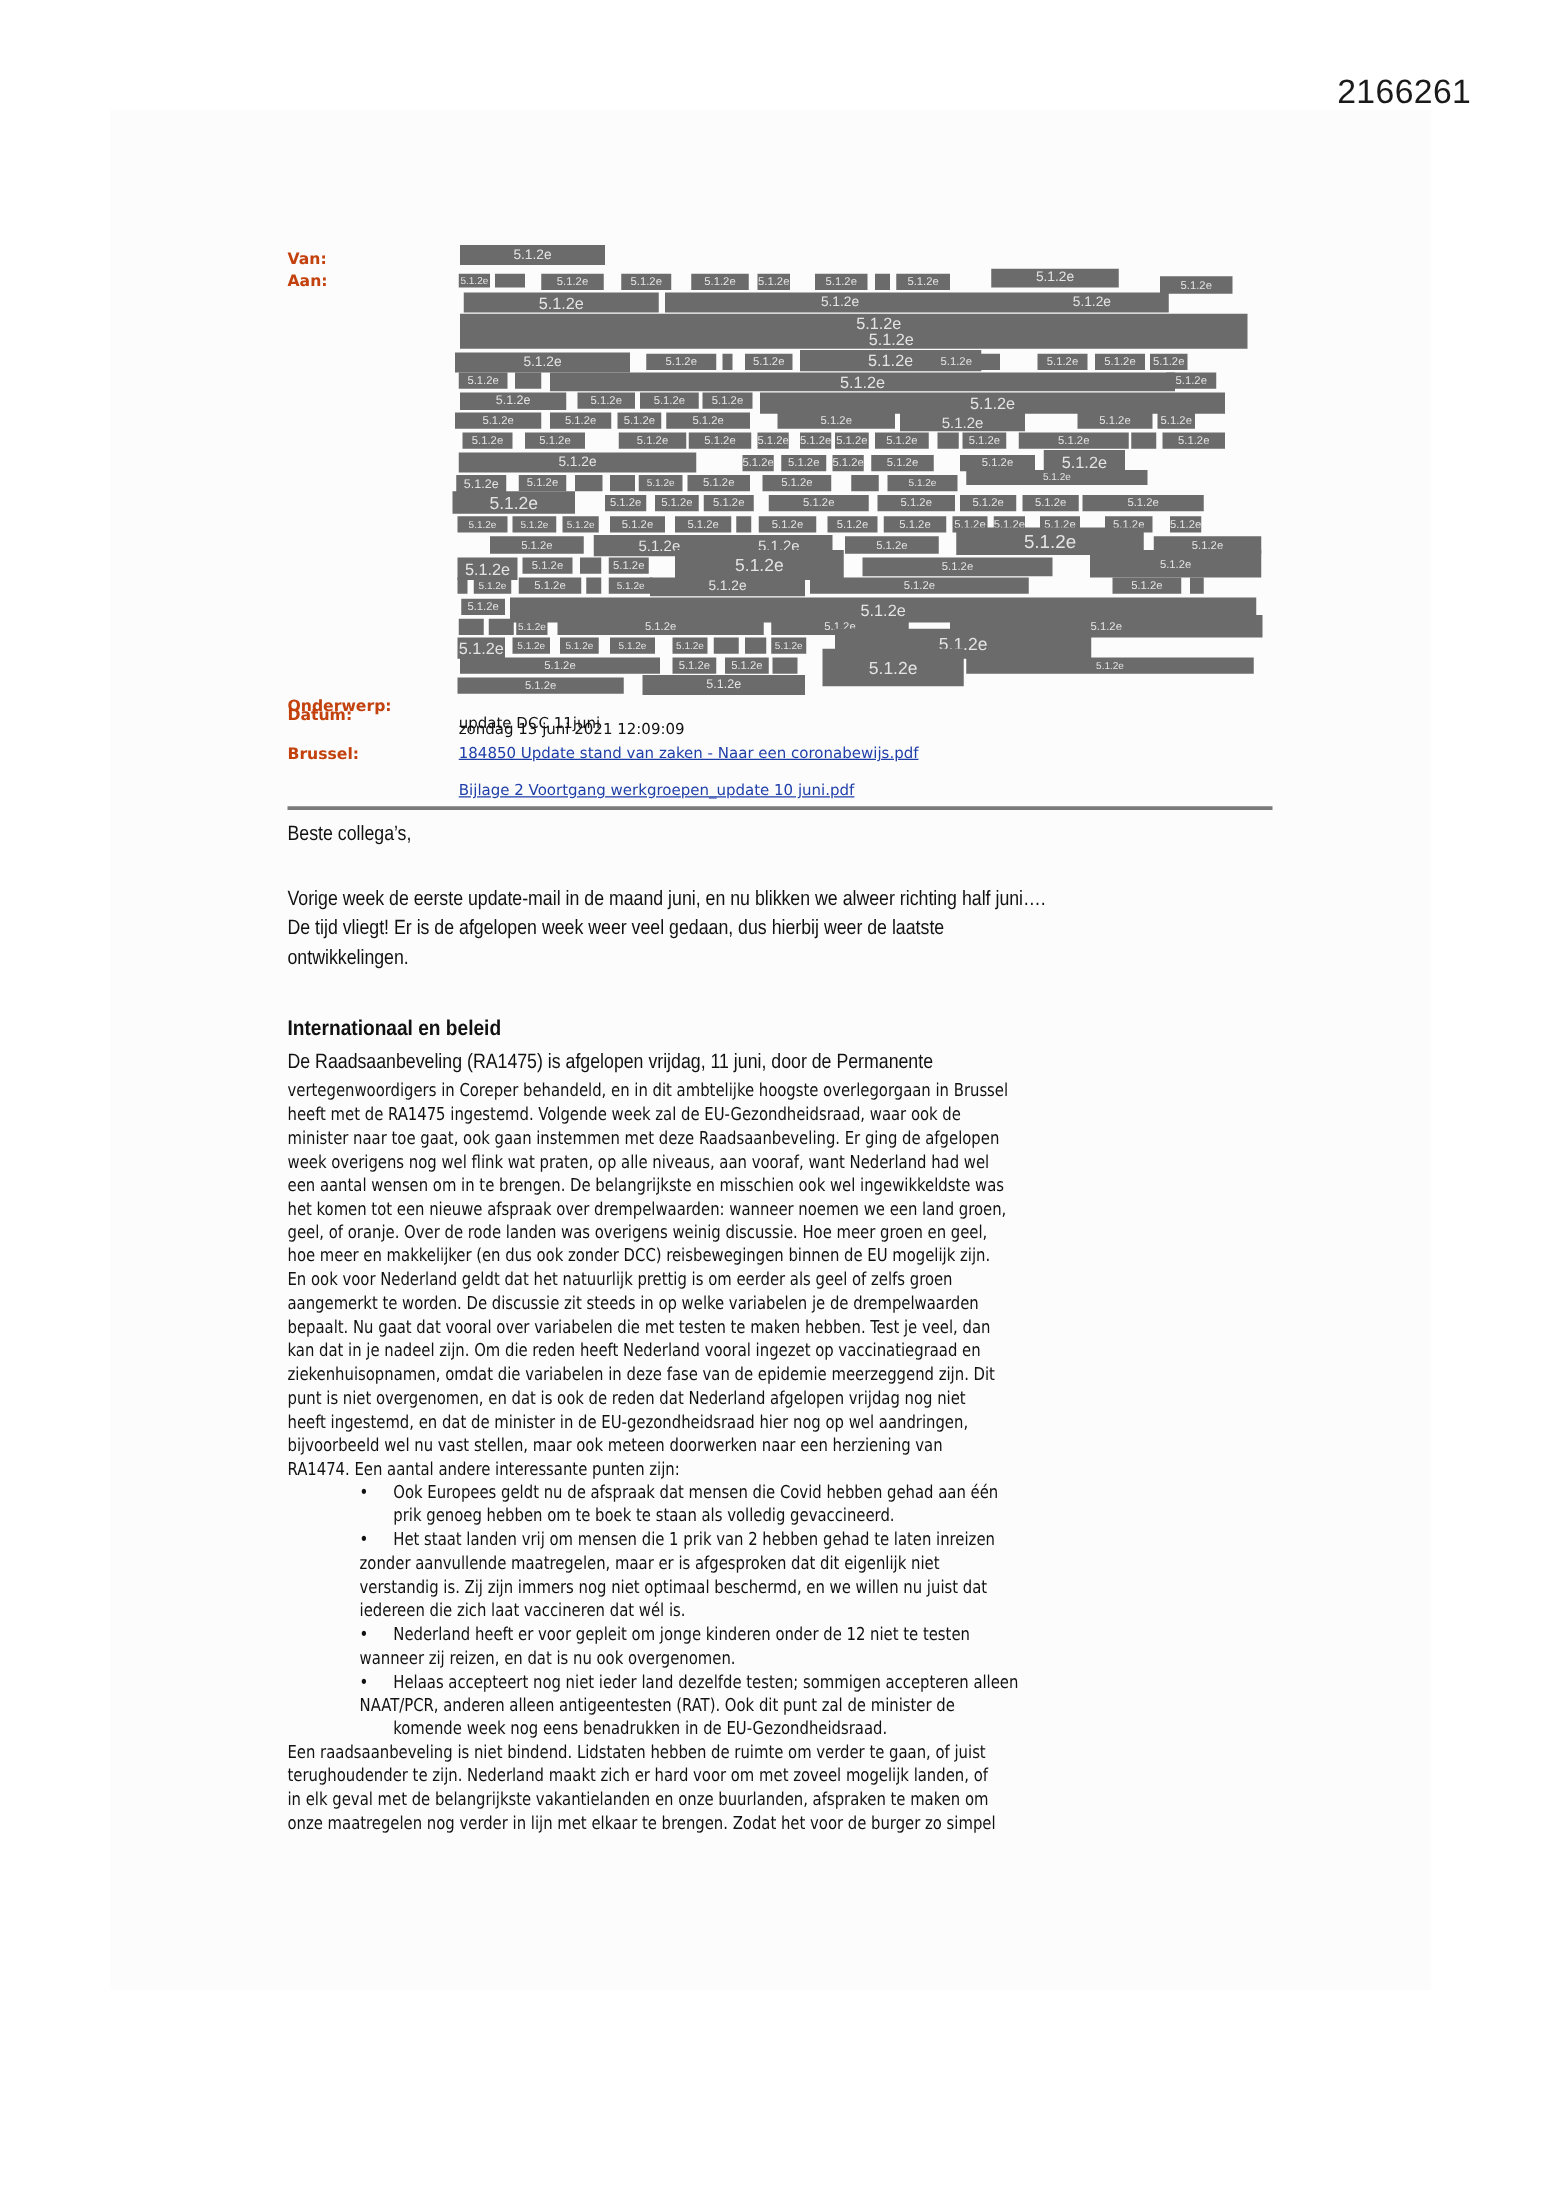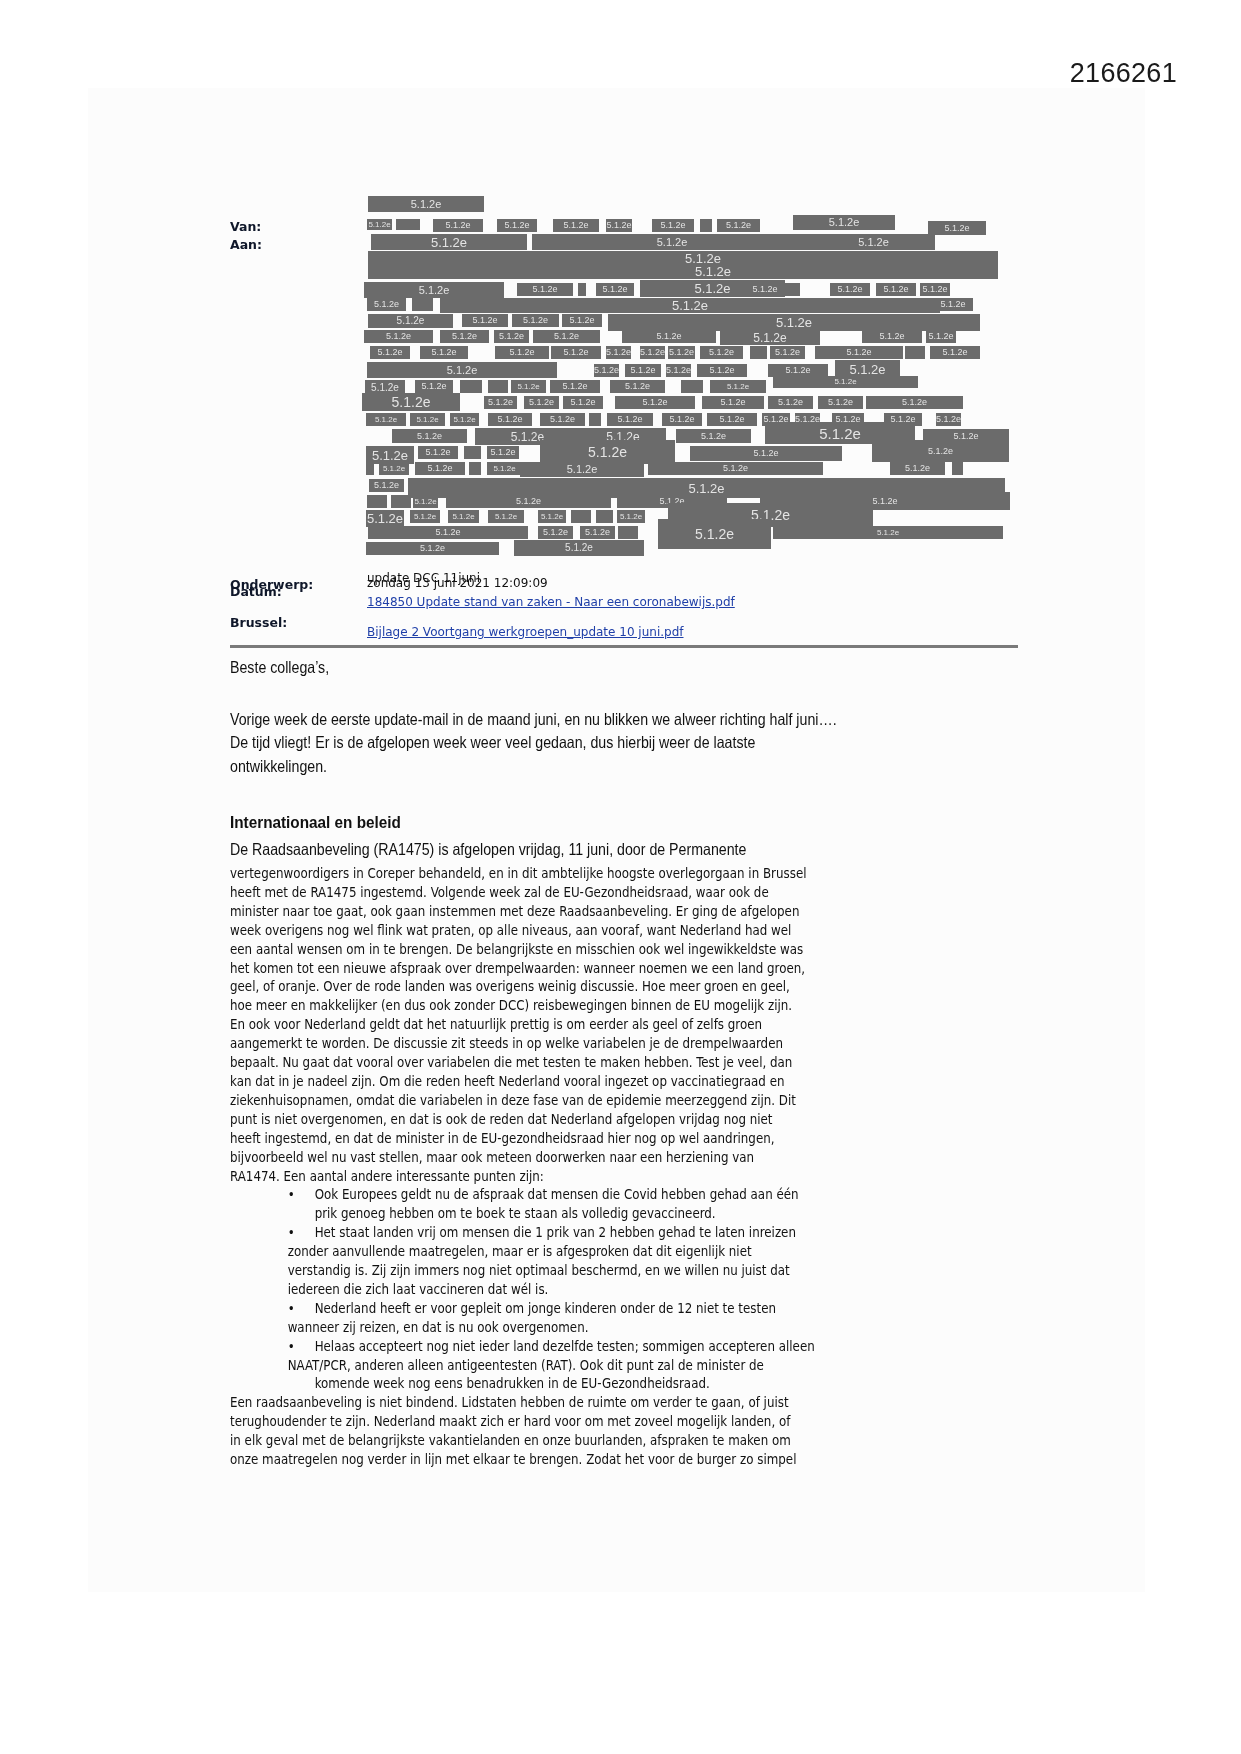--- a/index.html
+++ b/index.html
@@ -1,19 +1,19 @@
 <!DOCTYPE html>
 <html><head>
 <meta charset="utf-8">
 <style>
   html, body { margin: 0; padding: 0; background: #ffffff; }
   body { width: 1241px; height: 1754px; position: relative; overflow: hidden; font-family: "DejaVu Sans", sans-serif; color: #111; }
   .doc-number { position: absolute; top: 58px; right: 64px; font-family: "Liberation Sans", sans-serif; font-size: 27px; color: #1a1a1a; letter-spacing: 0.3px; }
   .page { position: absolute; left: 88px; top: 88px; width: 1057px; height: 1504px; background: #fcfcfc; }
-  .hdr-label { position: absolute; left: 230px; font-family: "DejaVu Sans", sans-serif; font-weight: bold; font-size: 12.5px; color: #0f172a; margin-top: 20px; }
+  .hdr-label { position: absolute; left: 230px; font-family: "DejaVu Sans", sans-serif; font-weight: bold; font-size: 12.5px; color: #c2410c; }
   .hdr-value { position: absolute; left: 367px; font-family: "DejaVu Sans", sans-serif; font-size: 12px; color: #111; white-space: nowrap; }
   .hdr-link { color: #1f3fa8; text-decoration: underline; }
   .redact-area { position: absolute; left: 0; top: 0; }
   .rb { position: absolute; background: #6b6b6b; color: #e4e4e4; font-family: "Liberation Sans", sans-serif; display: flex; align-items: center; justify-content: center; white-space: nowrap; overflow: hidden; line-height: 1; }
   .rule { position: absolute; left: 230px; top: 645px; width: 788px; height: 3px; background: #7a7a7a; }
   .body-text { position: absolute; left: 230px; width: 800px; color: #111; white-space: nowrap; }
   .calibri { font-family: "Liberation Sans Narrow", "Liberation Sans", sans-serif; font-size: 16.5px; transform-origin: left top; }
   .verdana { font-family: "DejaVu Sans Condensed", "DejaVu Sans", sans-serif; font-size: 14.2px; line-height: 18.9px; transform: scaleX(0.93); transform-origin: left top; }
   .heading { font-family: "Liberation Sans", sans-serif; font-weight: bold; font-size: 17px; transform: scaleX(0.9); transform-origin: left top; }
   .bullet-line { position: relative; }

